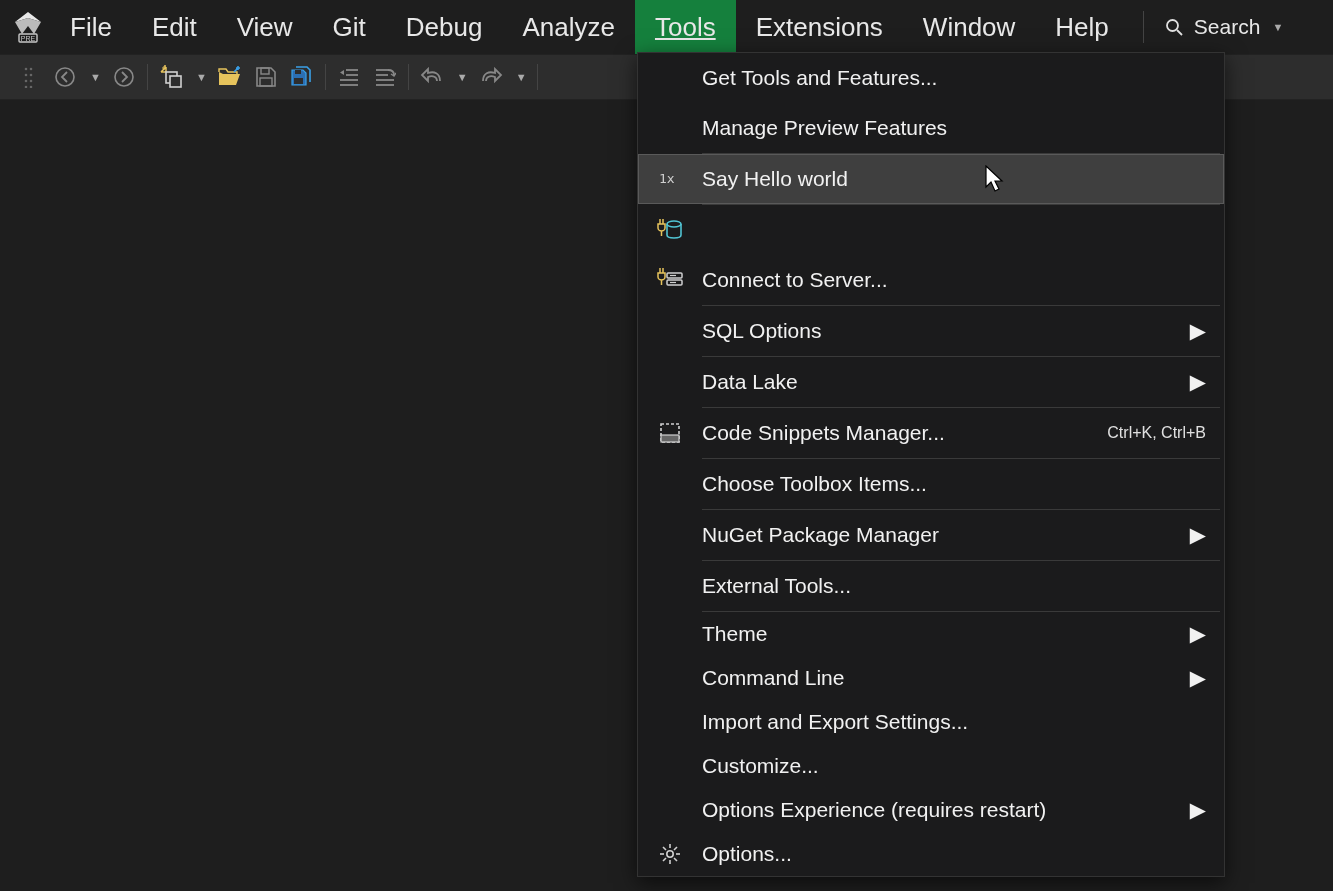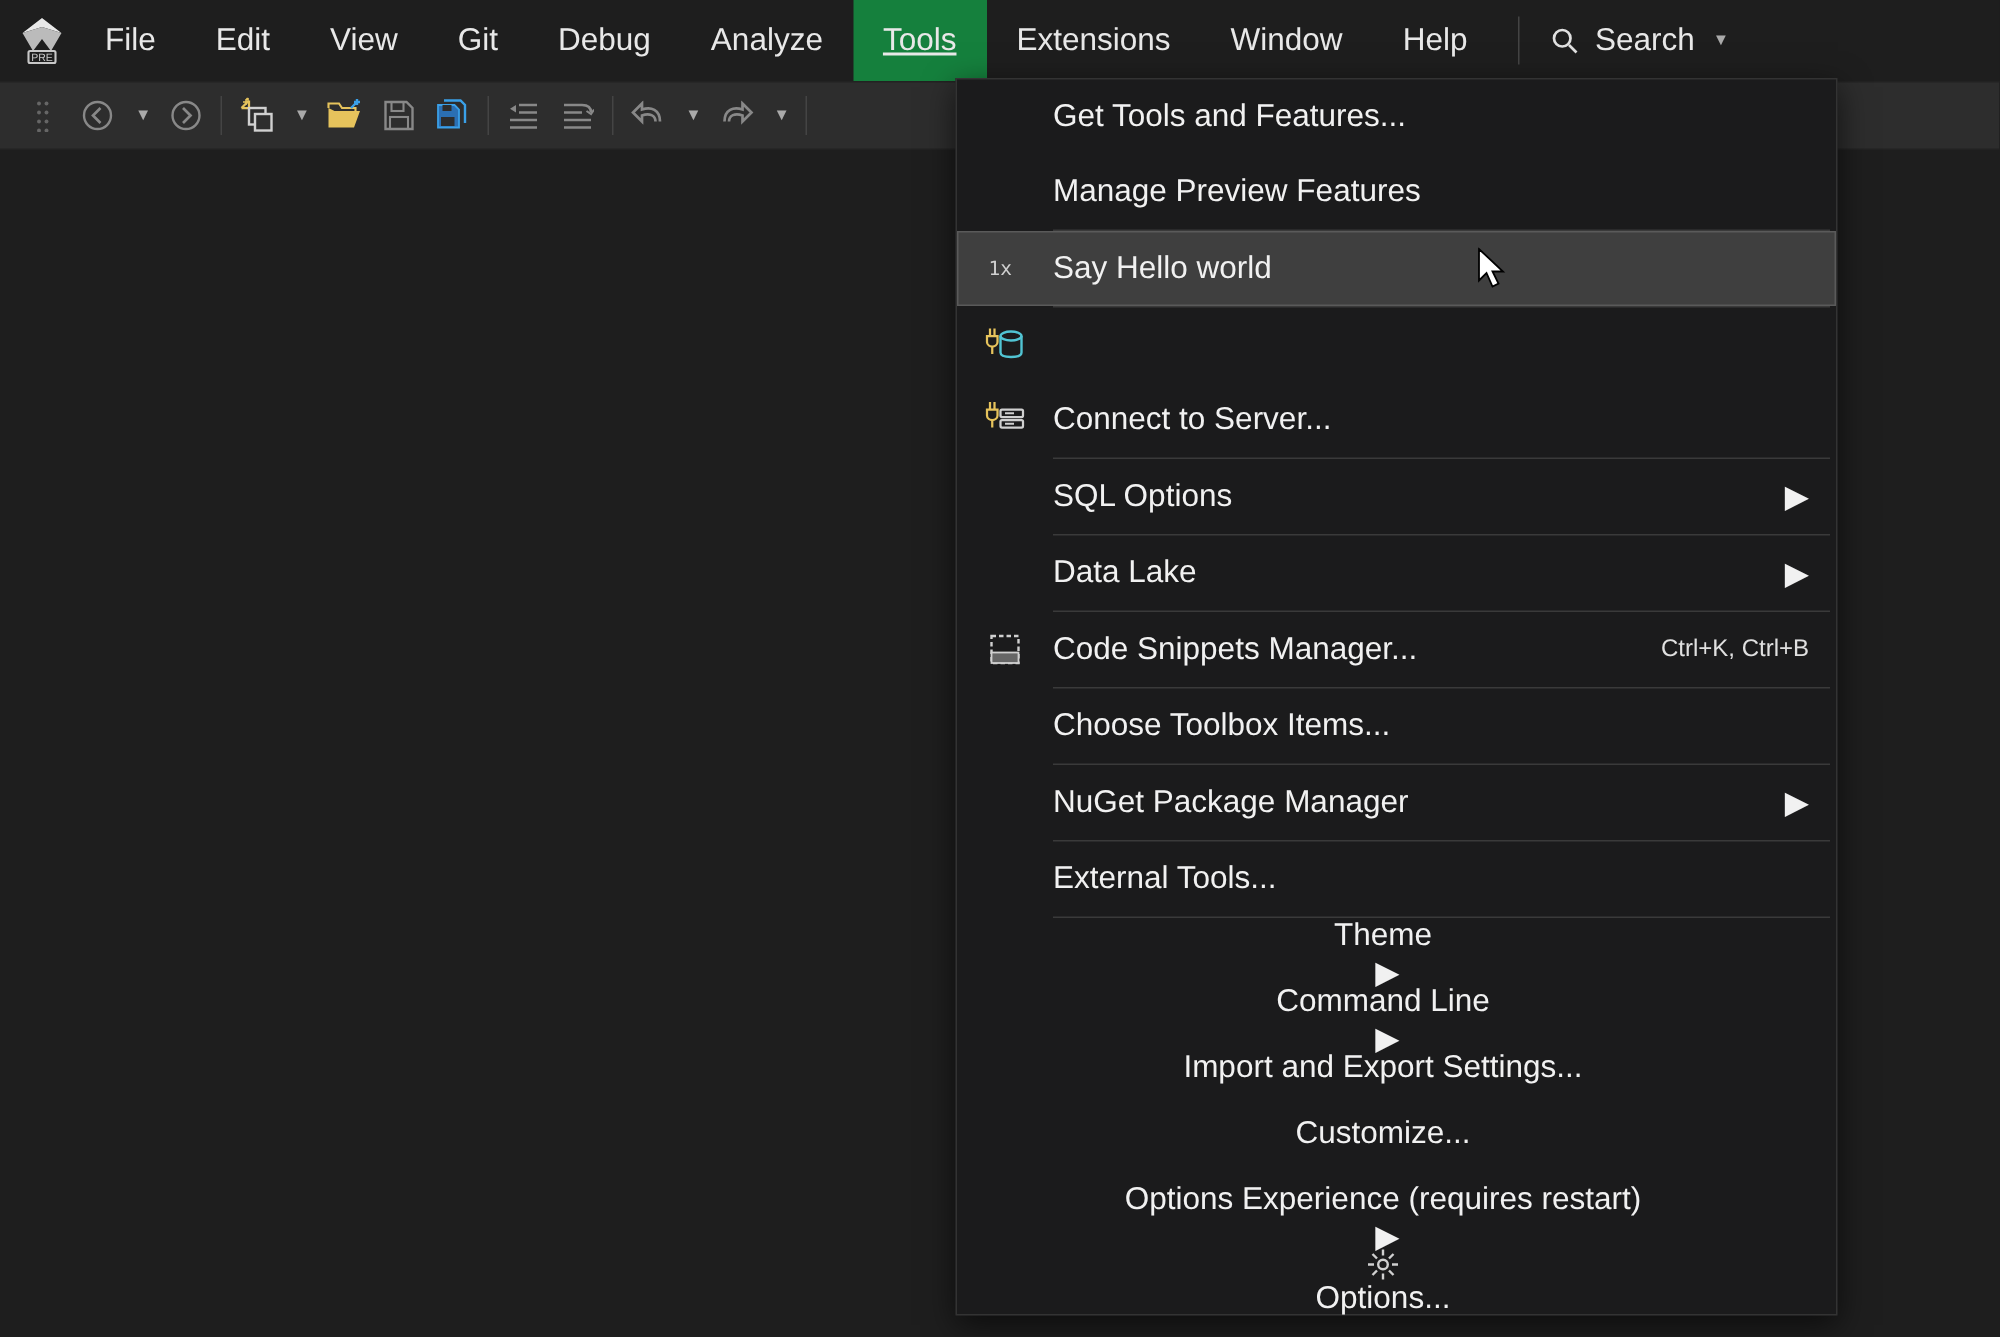--- a/index.html
+++ b/index.html
@@ -30,21 +30,21 @@
   }
   .menu-items {
     display: flex;
     height: 100%;
     align-items: stretch;
   }
   .menu-item {
     display: flex;
     align-items: center;
     padding: 11px 20px;
-    font-size: 21px;
+    font-size: 26px;
     color: #e8e8e8;
     white-space: nowrap;
   }
   .menu-item.active {
     background: #15803d;
     text-decoration: underline;
   }
 
   .menubar-sep {
     width: 1px;
@@ -109,21 +109,21 @@
   }
   .dd-item {
     display: flex;
     align-items: center;
     height: 50px;
     padding-right: 18px;
     font-size: 21px;
     position: relative;
     color: #f1f1f1;
   }
-  .dd-item.short { height: 44px; flex-direction: column; }
+  .dd-item.short { height: 44px; }
   .dd-icon-col {
     width: 64px;
     display: flex;
     justify-content: center;
   }
   .dd-label { flex: 1; }
   .dd-shortcut {
     color: #e0e0e0;
     font-size: 16px;
     margin-left: 20px;

